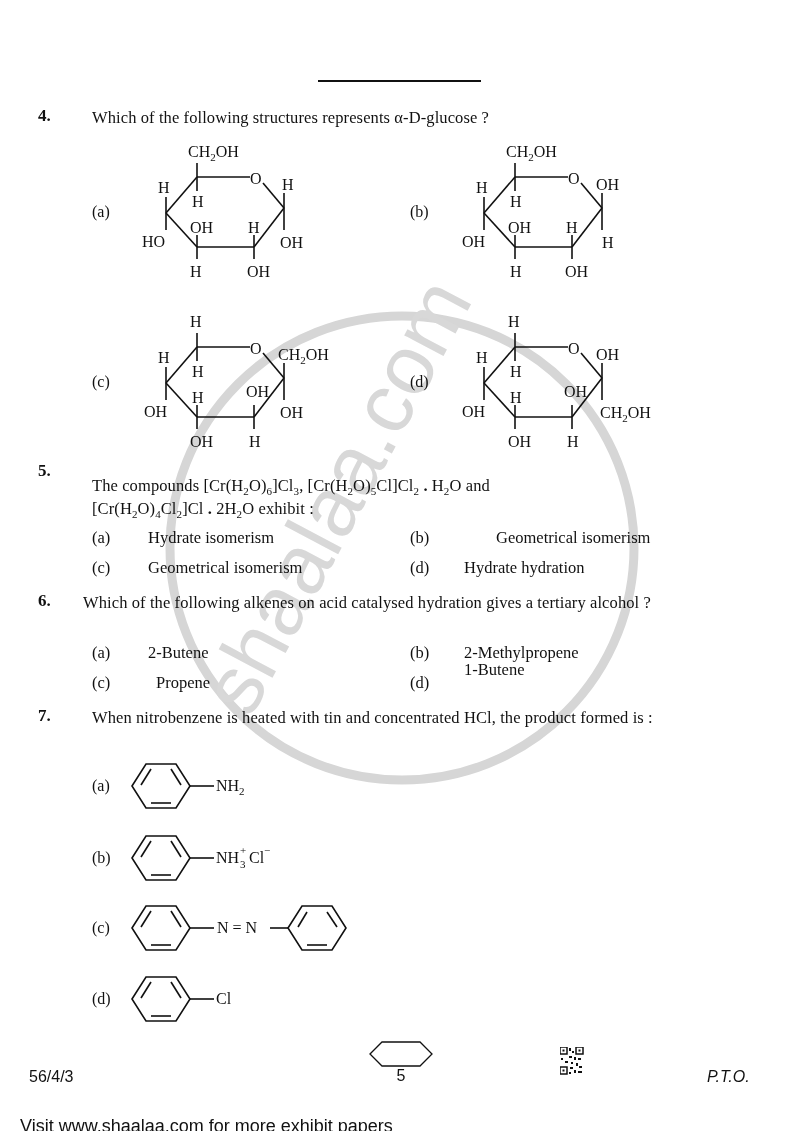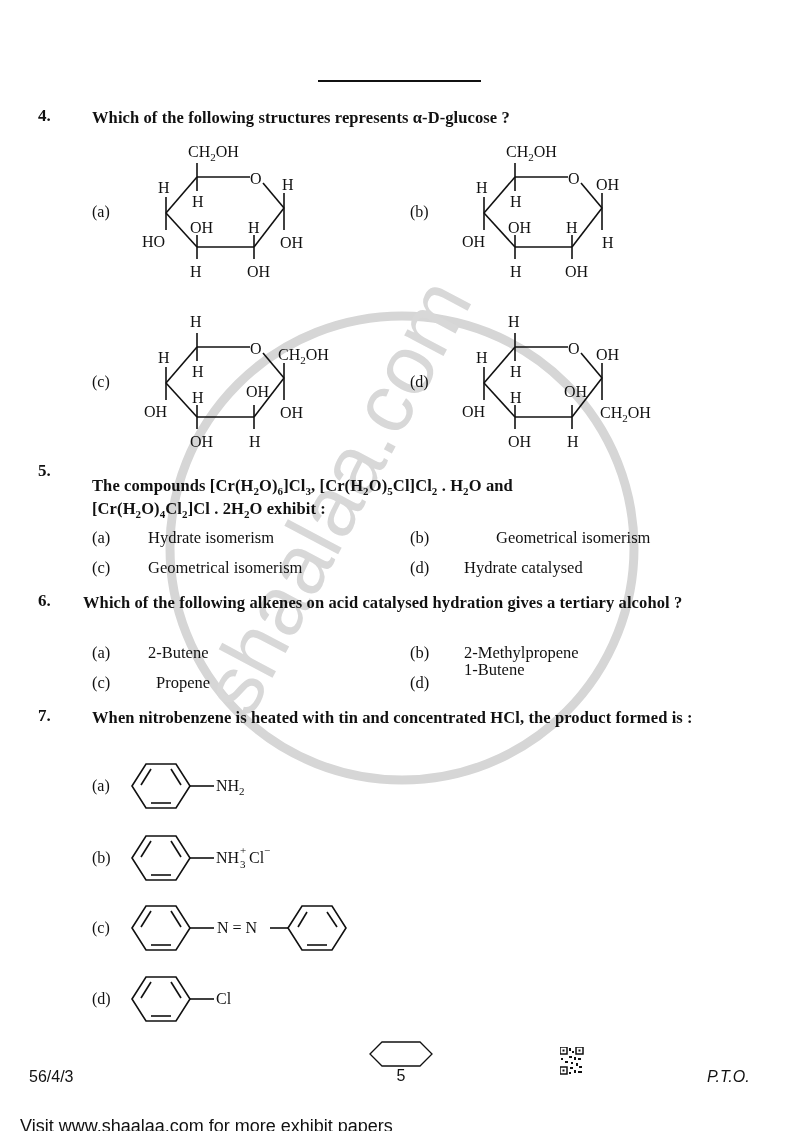--- a/index.html
+++ b/index.html
@@ -2,21 +2,21 @@
 <html><head>
 <meta charset="utf-8">
 <style>
   html, body { margin:0; padding:0; background:#ffffff; }
   body { width:800px; height:1131px; position:relative; overflow:hidden;
          font-family:"DejaVu Serif","Liberation Serif",serif; color:#111; }
   .abs { position:absolute; }
   .serif { font-family:"Liberation Serif","DejaVu Serif",serif; }
   .sans { font-family:"Liberation Sans","DejaVu Sans",sans-serif;margin-top:23px; }
   .qnum { font-weight:bold; font-size:17px; }
-  .qtext { font-size:16.5px; line-height:23px; letter-spacing:0.1px;font-weight:bold; }
+  .qtext { font-size:16.5px; line-height:23px; letter-spacing:0.1px; }
   .opt { font-size:16.5px; }
   .lbl { font-size:16px; }
   sub { font-size:11px; vertical-align:-4px; line-height:0; }
   svg text { font-family:"Liberation Serif","DejaVu Serif",serif; fill:#111; }
   .justify { text-align:justify; text-align-last:left; }
 </style>
 </head>
 <body>
 
 <svg class="abs" style="left:0;top:0" width="800" height="1131">
@@ -146,21 +146,21 @@
   <span>The compounds </span>[Cr(H<sub>2</sub>O)<sub>6</sub>]Cl<sub>3</sub>, [Cr(H<sub>2</sub>O)<sub>5</sub>Cl]Cl<sub>2</sub> <b>.</b> H<sub>2</sub>O and<br>
   [Cr(H<sub>2</sub>O)<sub>4</sub>Cl<sub>2</sub>]Cl <b>.</b> 2H<sub>2</sub>O<span> exhibit :</span>
 </div>
 <div class="abs opt serif" style="left:92px;top:528px;">(a)</div>
 <div class="abs opt serif" style="left:148px;top:528px;">Hydrate isomerism</div>
 <div class="abs opt serif" style="left:410px;top:528px;">(b)</div>
 <div class="abs opt serif" style="left:464px;top:528px;margin-left:32px;">Geometrical isomerism</div>
 <div class="abs opt serif" style="left:92px;top:558px;">(c)</div>
 <div class="abs opt serif" style="left:148px;top:558px;">Geometrical isomerism</div>
 <div class="abs opt serif" style="left:410px;top:558px;">(d)</div>
-<div class="abs opt serif" style="left:464px;top:558px;">Hydrate catalysed</div>
+<div class="abs opt serif" style="left:464px;top:558px;">Hydrate hydration</div>
 
 <div class="abs qnum serif" style="left:38px;top:591px;">6.</div>
 <div class="abs qtext serif justify" style="left:83px;top:591px;width:626px;">Which of the following alkenes on acid catalysed hydration gives a tertiary alcohol ?</div>
 <div class="abs opt serif" style="left:92px;top:643px;">(a)</div>
 <div class="abs opt serif" style="left:148px;top:643px;">2-Butene</div>
 <div class="abs opt serif" style="left:410px;top:643px;">(b)</div>
 <div class="abs opt serif" style="left:464px;top:643px;">2-Methylpropene</div>
 <div class="abs opt serif" style="left:92px;top:673px;">(c)</div>
 <div class="abs opt serif" style="left:156px;top:673px;">Propene</div>
 <div class="abs opt serif" style="left:410px;top:673px;">(d)</div>

